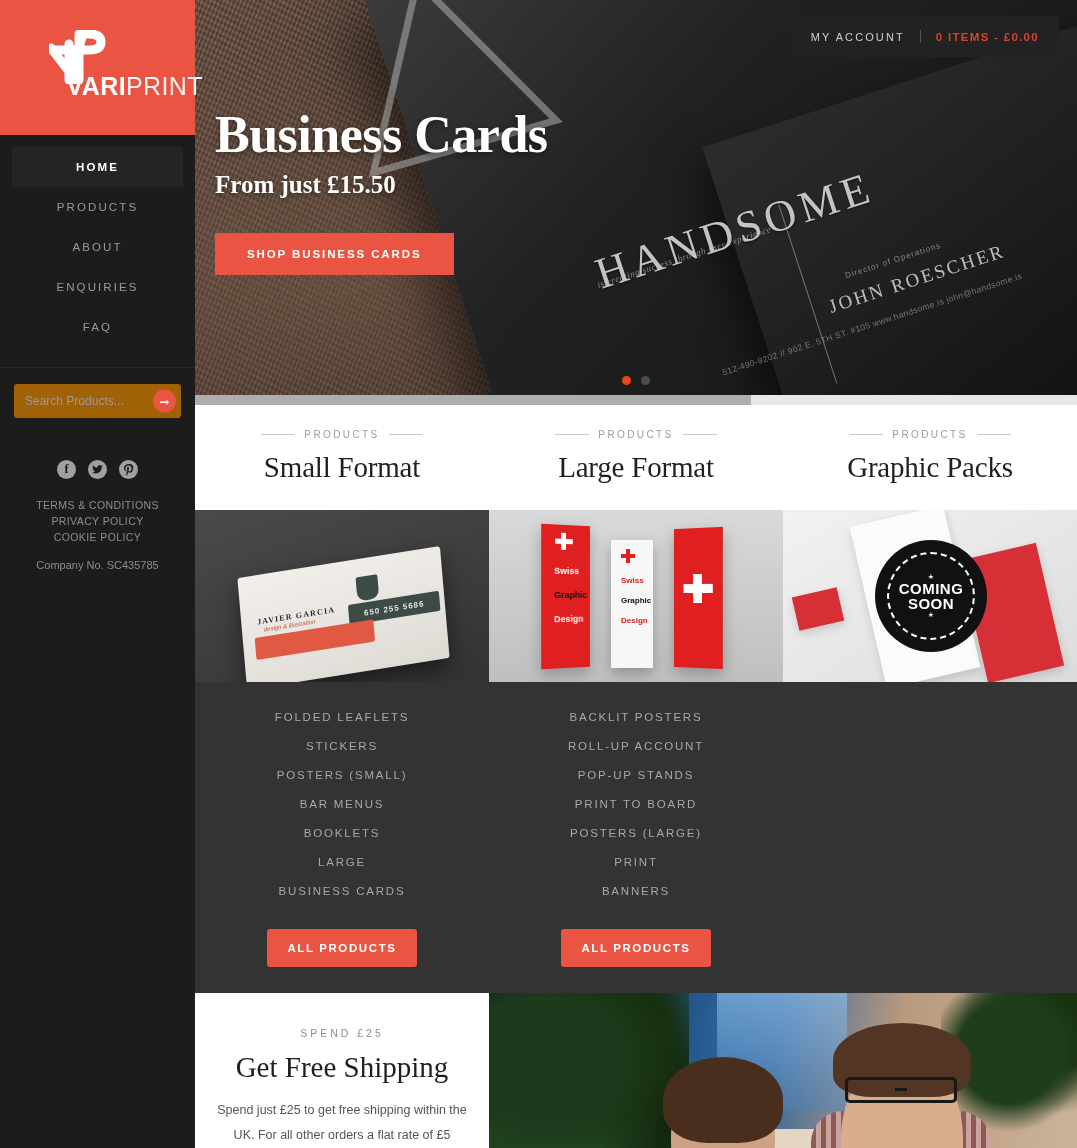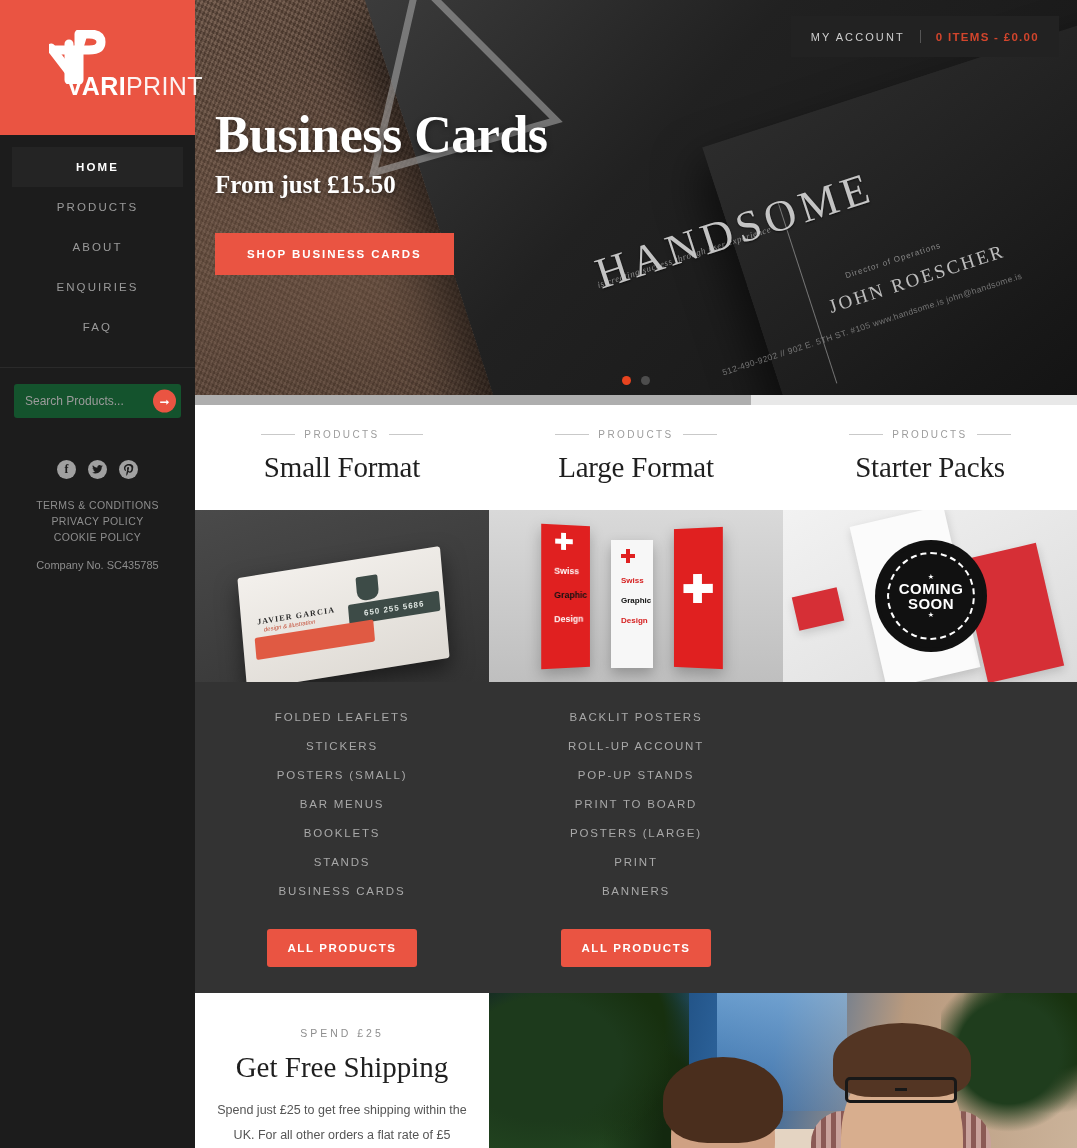--- a/index.html
+++ b/index.html
@@ -36,21 +36,21 @@
     display: block; width: 100%; text-align: center;
     font-size: 11.5px; letter-spacing: 2.1px; color: #9a9a9a;
     padding: 14px 0; text-decoration: none; cursor: pointer;
     border: none; background: transparent;
     font-family: "Liberation Sans", sans-serif;
   }
   .nav-item.active { background: #242424; color: #ffffff; font-weight: bold; }
 
   .search-zone { padding: 16px 14px 18px 14px; border-top: 1px solid #2a2a2a; margin-top: 8px; }
   .search-wrap {
-    position: relative; background: #14532d; border-radius: 3px;
+    position: relative; background: #a16207; border-radius: 3px;
     height: 34px; display: flex; align-items: flex-end;
   }
   .search-input {
     background: transparent; border: none; outline: none;
     color: #cfcfcf; font-size: 12px; padding: 0 38px 0 11px;
     width: 100%; height: 100%;
     font-family: "Liberation Sans", sans-serif;
   }
   .search-input::placeholder { color: #9b9b9b; }
   .search-btn {
@@ -442,21 +442,21 @@
       <div class="prod-head">
         <div class="eyebrow">PRODUCTS</div>
         <div class="prod-title">Small Format</div>
       </div>
       <div class="prod-head">
         <div class="eyebrow">PRODUCTS</div>
         <div class="prod-title">Large Format</div>
       </div>
       <div class="prod-head">
         <div class="eyebrow">PRODUCTS</div>
-        <div class="prod-title">Starter Packs</div>
+        <div class="prod-title">Graphic Packs</div>
       </div>
     </section>
 
     <section class="prod-img-row">
 
       <div class="prod-img ph-card">
         <div class="biz">
           <div class="shield"></div>
           <div class="bar-d">650 255 5686</div>
           <div class="nm">JAVIER GARCIA</div>
@@ -501,21 +501,21 @@
     </section>
 
     <section class="prod-list-row">
 
       <div class="prod-col">
         <a class="prod-link" href="#">FOLDED LEAFLETS</a>
         <a class="prod-link" href="#">STICKERS</a>
         <a class="prod-link" href="#">POSTERS (SMALL)</a>
         <a class="prod-link" href="#">BAR MENUS</a>
         <a class="prod-link" href="#">BOOKLETS</a>
-        <a class="prod-link" href="#">STANDS</a>
+        <a class="prod-link" href="#">LARGE</a>
         <a class="prod-link" href="#">BUSINESS CARDS</a>
         <button class="all-btn">ALL PRODUCTS</button>
       </div>
 
       <div class="prod-col">
         <a class="prod-link" href="#">BACKLIT POSTERS</a>
         <a class="prod-link" href="#">ROLL-UP ACCOUNT</a>
         <a class="prod-link" href="#">POP-UP STANDS</a>
         <a class="prod-link" href="#">PRINT TO BOARD</a>
         <a class="prod-link" href="#">POSTERS (LARGE)</a>

